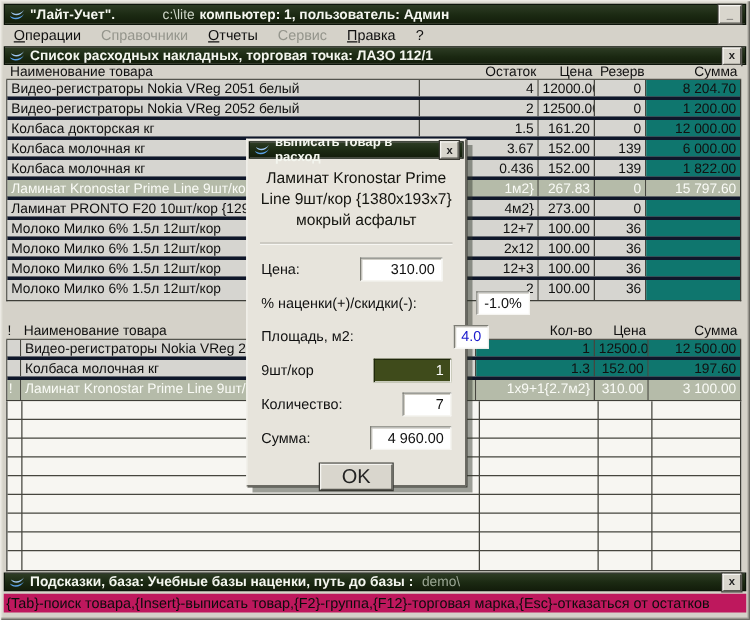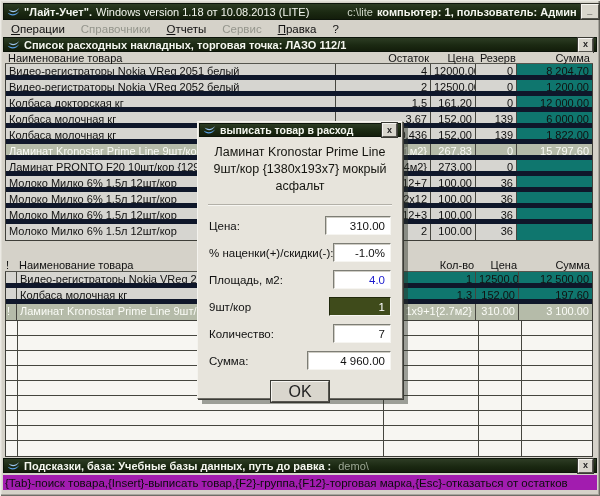--- a/index.html
+++ b/index.html
@@ -29,32 +29,32 @@
            font-size:11.5px;background:#d5d2c9;}
   .menu-item{padding:0 8px;white-space:nowrap;}
   .menu-item.disabled{color:#94958c;}
   .menu-item u{text-decoration:underline;}
   
   #listheader{position:absolute;left:3px;top:37px;width:594px;height:15px;font-size:11px;font-weight:bold;}
   #statusbar{position:absolute;left:3px;top:458px;width:594px;height:15px;font-size:11px;}
   #statusbar .b{font-weight:bold;white-space:nowrap;}
   #statusbar .path{color:#9ba694;margin-left:3px;white-space:nowrap;}
   #helpline{position:absolute;left:3px;top:475px;width:594px;height:15px;font-size:11.5px;
-            display:flex;align-items:center;padding:0 2px;box-sizing:border-box;color:#0c0c0c;background:#a21caf;}
+            display:flex;align-items:center;padding:0 2px;box-sizing:border-box;color:#0c0c0c;background:#be185d;}
   
   .thead{position:absolute;display:flex;align-items:center;background:#d5d2c9;font-size:11px;
          border-bottom:1px solid #55554e;box-sizing:border-box;}
   .thead .hc{padding:17px 3px;box-sizing:border-box;white-space:nowrap;overflow:hidden;}
   .hr-right{text-align:right;}
   #t1head{left:5px;top:52px;width:588px;height:12px;}
   #t2head{left:5px;top:258px;width:588px;height:14px;}
   .tbody{position:absolute;background:#d6d5d0;border:1px solid #3e3e38;border-top:none;box-sizing:border-box;}
   #t1body{left:5px;top:64px;width:588px;}
   #t2body{left:5px;top:272px;width:588px;}
-  .trow{display:flex;height:16px;box-sizing:border-box;border-bottom:5px solid #0f172a;}
+  .trow{display:flex;height:16px;box-sizing:border-box;border-bottom:3px solid #0f172a;}
   .trow:last-child{border-bottom:none;}
   .cell{box-sizing:border-box;border-right:1px solid #46463f;padding:1px 3px;font-size:11px;
         white-space:nowrap;overflow:hidden;background:#d6d5d0;}
   .cell:last-child{border-right:none;}
   .num{text-align:right;}
   .light{background:#0f766e;}
   .sel .cell{background:#b5bba9;color:#fafbf6;}
   
   .t1 .c-name{flex:1;}
   .t1 .c-stock{width:95px;flex:0 0 auto;}
@@ -72,28 +72,28 @@
   #t1head .h-reserve{width:41px;} #t1head .h-sum{width:75px;}
   #t2head .h-flag{width:11px;padding:0 1px;} #t2head .h-name{flex:1;}
   #t2head .h-qty{width:95px;} #t2head .h-price{width:43px;} #t2head .h-sum{width:73px;}
   
   #emptyrows{position:absolute;left:5px;top:321px;width:588px;height:136px;background:#f7f6f2;
              border:1px solid #3e3e38;border-top:none;box-sizing:border-box;}
   .erow{height:15px;border-bottom:1px solid #46463f;box-sizing:border-box;}
   .erow:last-child{border-bottom:none;}
   .vline{position:absolute;top:0;bottom:0;width:1px;background:#46463f;}
   
-  #dialog{position:absolute;left:197px;top:121px;width:206px;height:278px;background:#e7e4dc;
+  #dialog{position:absolute;left:197px;top:111px;width:176px;height:278px;background:#e7e4dc;
           border:1px solid;border-color:#f4f3ee #6c6b64 #6c6b64 #f4f3ee;box-sizing:border-box;
           box-shadow:1px 1px 0 #3c3c36, 5px 5px 0 rgba(45,50,40,.45);z-index:10;}
   #dialog .greenbar{margin:1px;height:14px;font-size:10.5px;font-weight:bold;}
   .product{padding:6px 8px 0;text-align:center;font-size:12.5px;line-height:17px;color:#14140f;}
   .dsep{margin:9px 10px 6px;border-top:1px solid #b3b0a8;border-bottom:1px solid #f7f6f2;height:0;}
   .fields{padding:0 11px;}
-  .frow{display:flex;justify-content:space-between;align-items:center;height:27px;}
+  .frow{display:flex;align-items:center;height:27px;gap:48px;}
   .flabel{font-size:11.5px;white-space:nowrap;}
   .finput{background:#fff;border:1px solid;border-color:#7d7d75 #f6f5f1 #f6f5f1 #7d7d75;
           box-shadow:inset 1px 1px 0 #cfcdc5;height:19px;line-height:18px;text-align:right;
           padding:0 5px;font-size:11.5px;box-sizing:border-box;}
   .frow:nth-child(1) .finput{width:66px;}
   .frow:nth-child(2) .finput{width:58px;}
   .frow:nth-child(3) .finput{width:58px;color:#1a1acd;margin-left:32px;}
   .frow:nth-child(4) .finput{width:62px;background:#3f4b1b;color:#fff;border-color:#20280c #f6f5f1 #f6f5f1 #20280c;box-shadow:none;}
   .frow:nth-child(5) .finput{width:58px;}
   .frow:nth-child(6) .finput{width:84px;}
@@ -105,21 +105,20 @@
 <div class="app">
 
   <div id="titlebar" class="greenbar">
     <span class="logo">
         <svg viewBox="0 0 16 14">
           <path d="M1 8 C6 11 11 10 15 6 C12 12 4 13 1 8 Z" fill="#5aa0e6"></path>
           <path d="M2 4 C7 7 11 6 15 2 C12 8 5 9 2 4 Z" fill="#9cc4ee"></path>
         </svg>
       </span>
     <span class="app-name">"Лайт-Учет".</span>
-    <span class="version">Windows version 1.18 от 10.08.2013 (LITE)</span>
     <span class="path">c:\lite</span>
     <span class="session">компьютер: 1, пользователь: Админ</span>
     <span class="winbtns">
       <span class="btn3d winbtn">_</span>
 
     </span>
   </div>
 
   <div id="menubar">
       <span class="menu-item"><u>О</u>перации</span>
@@ -275,21 +274,21 @@
       <div class="erow"></div>
     </div>
 
   <div id="statusbar" class="greenbar">
     <span class="logo">
         <svg viewBox="0 0 16 14">
           <path d="M1 8 C6 11 11 10 15 6 C12 12 4 13 1 8 Z" fill="#5aa0e6"></path>
           <path d="M2 4 C7 7 11 6 15 2 C12 8 5 9 2 4 Z" fill="#9cc4ee"></path>
         </svg>
       </span>
-    <span class="b">Подсказки, база: Учебные базы данных, путь до равка :</span>
+    <span class="b">Подсказки, база: Учебные базы наценки, путь до базы :</span>
     <span class="path">demo\</span>
     <span class="btn3d xbtn">x</span>
   </div>
 
   <div id="helpline">{Tab}-поиск товара,{Insert}-выписать товар,{F2}-группа,{F12}-торговая марка,{Esc}-отказаться от остатков</div>
 
   <div id="dialog">
     <div class="greenbar">
       <span class="logo">
           <svg viewBox="0 0 16 14">

